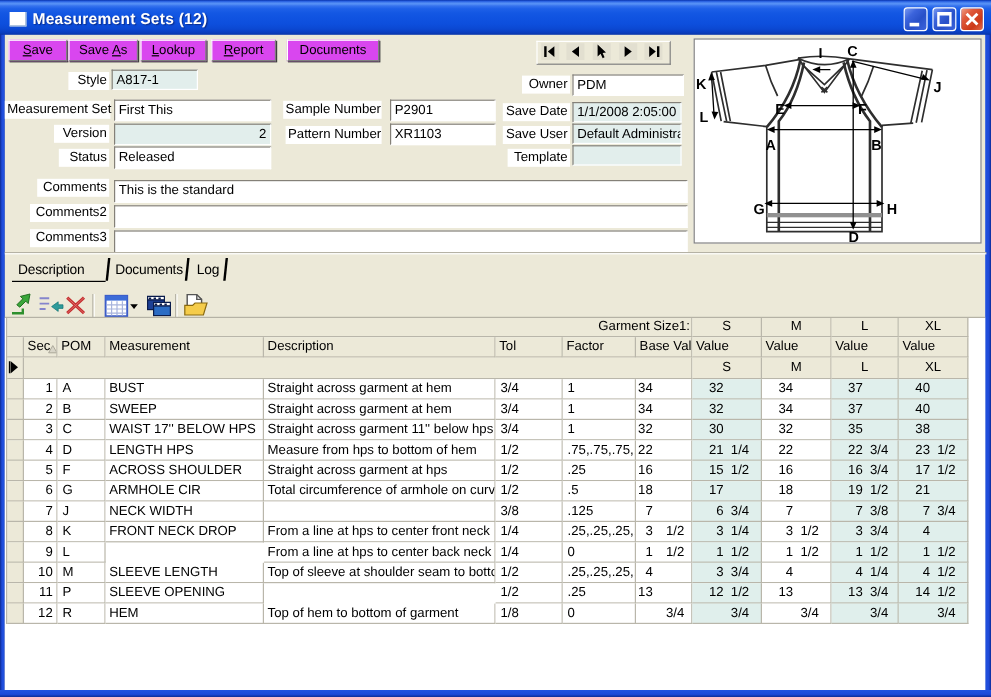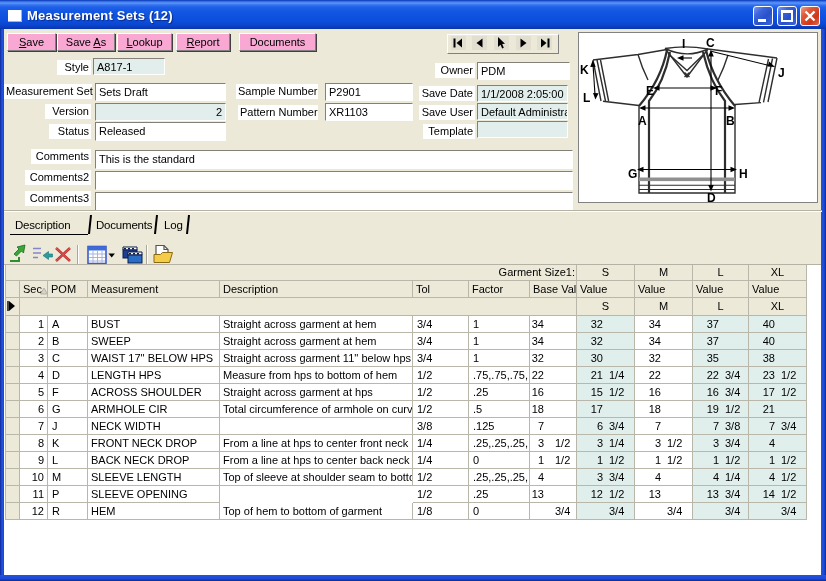--- a/index.html
+++ b/index.html
@@ -1,18 +1,18 @@
 <!DOCTYPE html>
 <html><head><meta charset="utf-8"><style>
 html,body{margin:0;padding:0;}
 body{width:826px;height:581px;overflow:hidden;font-family:"Liberation Sans",sans-serif;}
 #win{position:absolute;left:0;top:0;width:826px;height:581px;background:#ece9d8;overflow:hidden;}
 .lab{position:absolute;background:#fff;color:#000;font-size:11px;line-height:15px;text-align:right;padding:0 2px;white-space:nowrap;}
 .fld{position:absolute;font-size:11px;line-height:15px;color:#000;padding:1px 3px 0 3px;white-space:nowrap;overflow:hidden;border-top:1px solid #848078;border-left:1px solid #848078;border-bottom:1px solid #fff;border-right:1px solid #fff;}
-.btn{position:absolute;background:#f9a8d4;border-top:1px solid #fff;border-left:1px solid #fff;border-right:1px solid #808080;border-bottom:1px solid #808080;box-shadow:1px 1px 0 #404040;font-size:11px;color:#000;text-align:center;}
+.btn{position:absolute;background:#d946ef;border-top:1px solid #fff;border-left:1px solid #fff;border-right:1px solid #808080;border-bottom:1px solid #808080;box-shadow:1px 1px 0 #404040;font-size:11px;color:#000;text-align:center;}
 u{text-decoration:underline;}
 .gt{position:absolute;font-size:11px;color:#000;white-space:nowrap;}
 </style></head><body>
 <div id="win">
 <div style="position:absolute;left:0;top:0;width:4px;height:581px;background:linear-gradient(90deg,#0d2a92 0%,#1e49d8 40%,#2253e0 70%,#1a43c8 100%);"></div>
 <div style="position:absolute;left:821px;top:0;width:5px;height:581px;background:linear-gradient(90deg,#2253e0 0%,#1e49d8 60%,#0d2a92 100%);"></div>
 <div style="position:absolute;left:0;top:575px;width:826px;height:6px;background:linear-gradient(180deg,#2253e0 0%,#1e49d8 60%,#0d2a92 100%);"></div>
 <div style="position:absolute;left:0;top:0;width:826px;height:29px;background:linear-gradient(180deg,#0733ae 0%,#2a62e2 4%,#4b86f2 8%,#5a94f6 11%,#3572ee 17%,#1e60e8 25%,#1357e3 38%,#0f52e0 55%,#0d4edc 70%,#0b48d2 83%,#0a3ec0 93%,#0835a8 100%);"></div>
 <div style="position:absolute;left:8px;top:10px;width:13px;height:11px;background:#fff;border-right:1px solid #9db7d8;border-bottom:1px solid #9db7d8;"></div>
 <div style="position:absolute;left:27px;top:8px;font-size:13px;font-weight:bold;color:#fff;text-shadow:1px 1px 1px #0a2c8a;letter-spacing:0.2px;">Measurement Sets (12)</div>
@@ -46,21 +46,21 @@
 <div style="position:absolute;left:516px;top:36px;width:15px;height:14px;background:#e2dfd0;"><svg width="15" height="14">
         <path d="M4.5 2.5 L10.5 7 L4.5 11.5 z" fill="#000"></path>
       </svg></div>
 <div style="position:absolute;left:537px;top:36px;width:15px;height:14px;background:#e2dfd0;"><svg width="15" height="14">
         <path d="M4 2.5 L9.5 7 L4 11.5 z" fill="#000"></path>
         <path d="M11.5 2.5 v9" stroke="#000" stroke-width="2"></path>
       </svg></div>
 <div class="lab" style="left:57px;top:60px;width:30px;">Style</div>
 <div class="fld" style="left:93px;top:58px;width:64px;height:14px;background:#e2eeec;">A817-1</div>
 <div class="lab" style="left:4px;top:84px;width:84px;">Measurement Set</div>
-<div class="fld" style="left:95px;top:83px;width:123px;height:15px;background:#fff;">Sets Draft</div>
+<div class="fld" style="left:95px;top:83px;width:123px;height:15px;background:#fff;">First This</div>
 <div class="lab" style="left:45px;top:104px;width:42px;">Version</div>
 <div class="fld" style="left:95px;top:103px;width:123px;height:15px;background:#e2eeec;text-align:right;">2</div>
 <div class="lab" style="left:49px;top:124px;width:38px;">Status</div>
 <div class="fld" style="left:95px;top:122px;width:123px;height:16px;background:#fff;">Released</div>
 <div class="lab" style="left:31px;top:149px;width:56px;">Comments</div>
 <div class="fld" style="left:95px;top:150px;width:470px;height:16px;background:#fff;">This is the standard</div>
 <div class="lab" style="left:25px;top:170px;width:62px;">Comments2</div>
 <div class="fld" style="left:95px;top:171px;width:470px;height:16px;background:#fff;"></div>
 <div class="lab" style="left:25px;top:191px;width:62px;">Comments3</div>
 <div class="fld" style="left:95px;top:192px;width:470px;height:16px;background:#fff;"></div>
@@ -539,23 +539,20 @@
 <div style="position:absolute;left:749px;top:435px;width:57px;height:16px;background:#e0efec;border-right:1px solid #b9b6aa;border-bottom:1px solid #b9b6aa;overflow:hidden;">
       <div class="gt" style="left:0;top:2px;width:26px;text-align:right;">4</div>
     </div>
 <div style="position:absolute;left:6px;top:452px;width:13px;height:16px;background:#ece9d8;border-right:1px solid #b9b6aa;border-bottom:1px solid #b9b6aa;overflow:hidden;"></div>
 <div style="position:absolute;left:20px;top:452px;width:27px;height:16px;background:#fff;border-right:1px solid #b9b6aa;border-bottom:1px solid #b9b6aa;overflow:hidden;">
       <div class="gt" style="right:3px;top:2px;">9</div>
     </div>
 <div style="position:absolute;left:48px;top:452px;width:39px;height:16px;background:#fff;border-right:1px solid #b9b6aa;border-bottom:1px solid #b9b6aa;overflow:hidden;">
       <div class="gt" style="left:4px;top:2px;">L</div>
     </div>
-<div style="position:absolute;left:88px;top:452px;width:131px;height:16px;background:#fff;border-right:1px solid #b9b6aa;border-bottom:1px solid #b9b6aa;overflow:hidden;">
-      <div class="gt" style="left:3px;top:2px;">BACK NECK DROP</div>
-    </div>
 <div style="position:absolute;left:220px;top:452px;width:192px;height:16px;background:#fff;border-right:1px solid #b9b6aa;border-bottom:1px solid #b9b6aa;overflow:hidden;">
       <div class="gt" style="left:3px;top:2px;">From a line at hps to center back neck</div>
     </div>
 <div style="position:absolute;left:413px;top:452px;width:55px;height:16px;background:#fff;border-right:1px solid #b9b6aa;border-bottom:1px solid #b9b6aa;overflow:hidden;">
       <div class="gt" style="left:4px;top:2px;">1/4</div>
     </div>
 <div style="position:absolute;left:469px;top:452px;width:60px;height:16px;background:#fff;border-right:1px solid #b9b6aa;border-bottom:1px solid #b9b6aa;overflow:hidden;">
       <div class="gt" style="left:4px;top:2px;">0</div>
     </div>
 <div style="position:absolute;left:530px;top:452px;width:46px;height:16px;background:#fff;border-right:1px solid #b9b6aa;border-bottom:1px solid #b9b6aa;overflow:hidden;">

